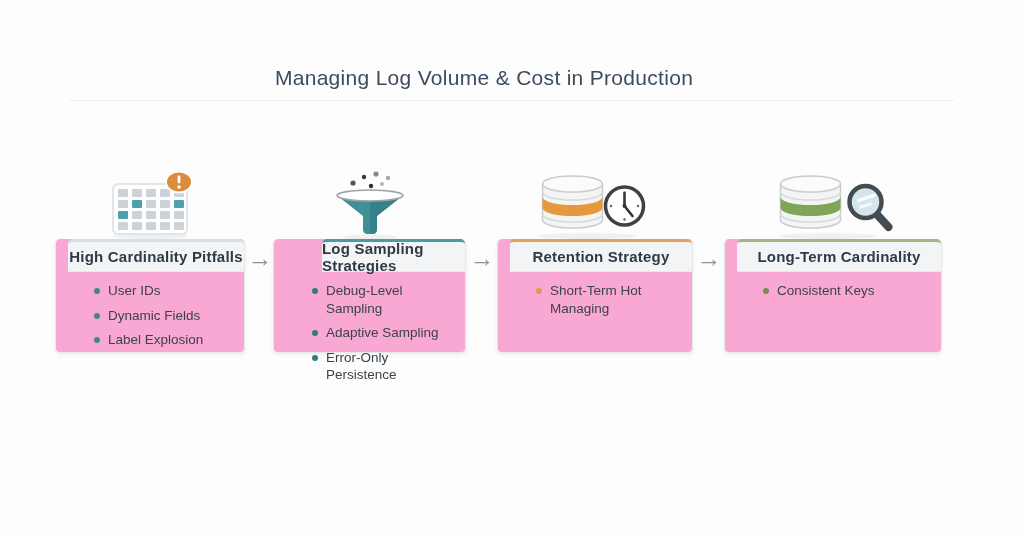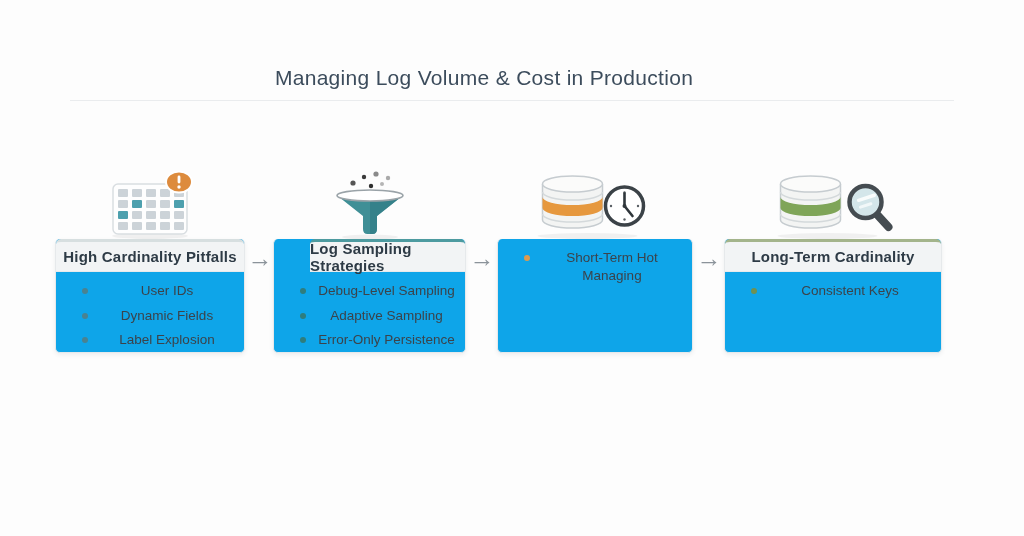--- a/index.html
+++ b/index.html
@@ -24,42 +24,42 @@
   .col-2 { left:273px; width:193px; }
   .col-3 { left:497px; width:196px; }
   .col-4 { left:724px; width:218px; }
   .icon-wrap {
     position:absolute; top:0; left:50%; transform:translateX(-50%);
     height:71px; display:flex; align-items:flex-end; justify-content:center;
   }
   .card {
     position:absolute; top:71px; left:0; right:0; height:114px;
     box-sizing:border-box;
-    background:#0ea5e9;
+    background:#f9a8d4;
     border:1px solid #e6e9eb; border-top:none;
     border-radius:5px;
     box-shadow:0 2px 4px rgba(50,70,80,.08);
+    padding-left:12px;
   }
   .card-header {
     box-sizing:border-box; height:33px;
     border-top:3px solid #d7dfe0;
     background:#f2f4f5;
     border-bottom:1px solid #e7eaec;
     border-radius:5px 5px 0 0;
     display:flex; align-items:center; justify-content:center;
     font-size:15px; font-weight:700; color:#2e3b46;
     letter-spacing:.2px;
   }
   .card--teal   .card-header { border-top-color:#4d9ba0;margin-left:36px; }
   .card--orange .card-header { border-top-color:#dda45c; }
   .card--green  .card-header { border-top-color:#a3b48b; }
   .card-body {
     box-sizing:border-box; height:81px;
     padding:10px 6px 6px 26px;
-    text-align:center;
   }
   .card-body ul { list-style:none; margin:0; padding:0; }
   .card-body li {
     position:relative; padding-left:14px;
     font-size:13.5px; line-height:1.3; color:#3b434b;
     margin:0 0 7px 0;
   }
   .card-body li::before {
     content:""; position:absolute; left:0; top:6px;
     width:6px; height:6px; border-radius:50%;
@@ -178,20 +178,21 @@
         <circle cx="110.5" cy="38" r="1.2" fill="#5a6065"></circle>
         <circle cx="97" cy="51.5" r="1.2" fill="#5a6065"></circle>
         <circle cx="83.5" cy="38" r="1.2" fill="#5a6065"></circle>
         <line x1="97" y1="38" x2="97" y2="25.5" stroke="#2f363b" stroke-width="2.6" stroke-linecap="round"></line>
         <line x1="97" y1="38" x2="105" y2="48" stroke="#2f363b" stroke-width="2.6" stroke-linecap="round"></line>
         <circle cx="97" cy="38" r="2" fill="#2f363b"></circle>
       </g>
     </svg>
   </div>
   <div class="card card--orange">
+    <div class="card-header">Retention Strategy</div>
     <div class="card-body">
       <ul>
         <li><span>Short-Term Hot Managing</span></li>
       </ul>
     </div>
   </div>
 </div>
 
 <span class="arrow arrow-3">→</span>
 

